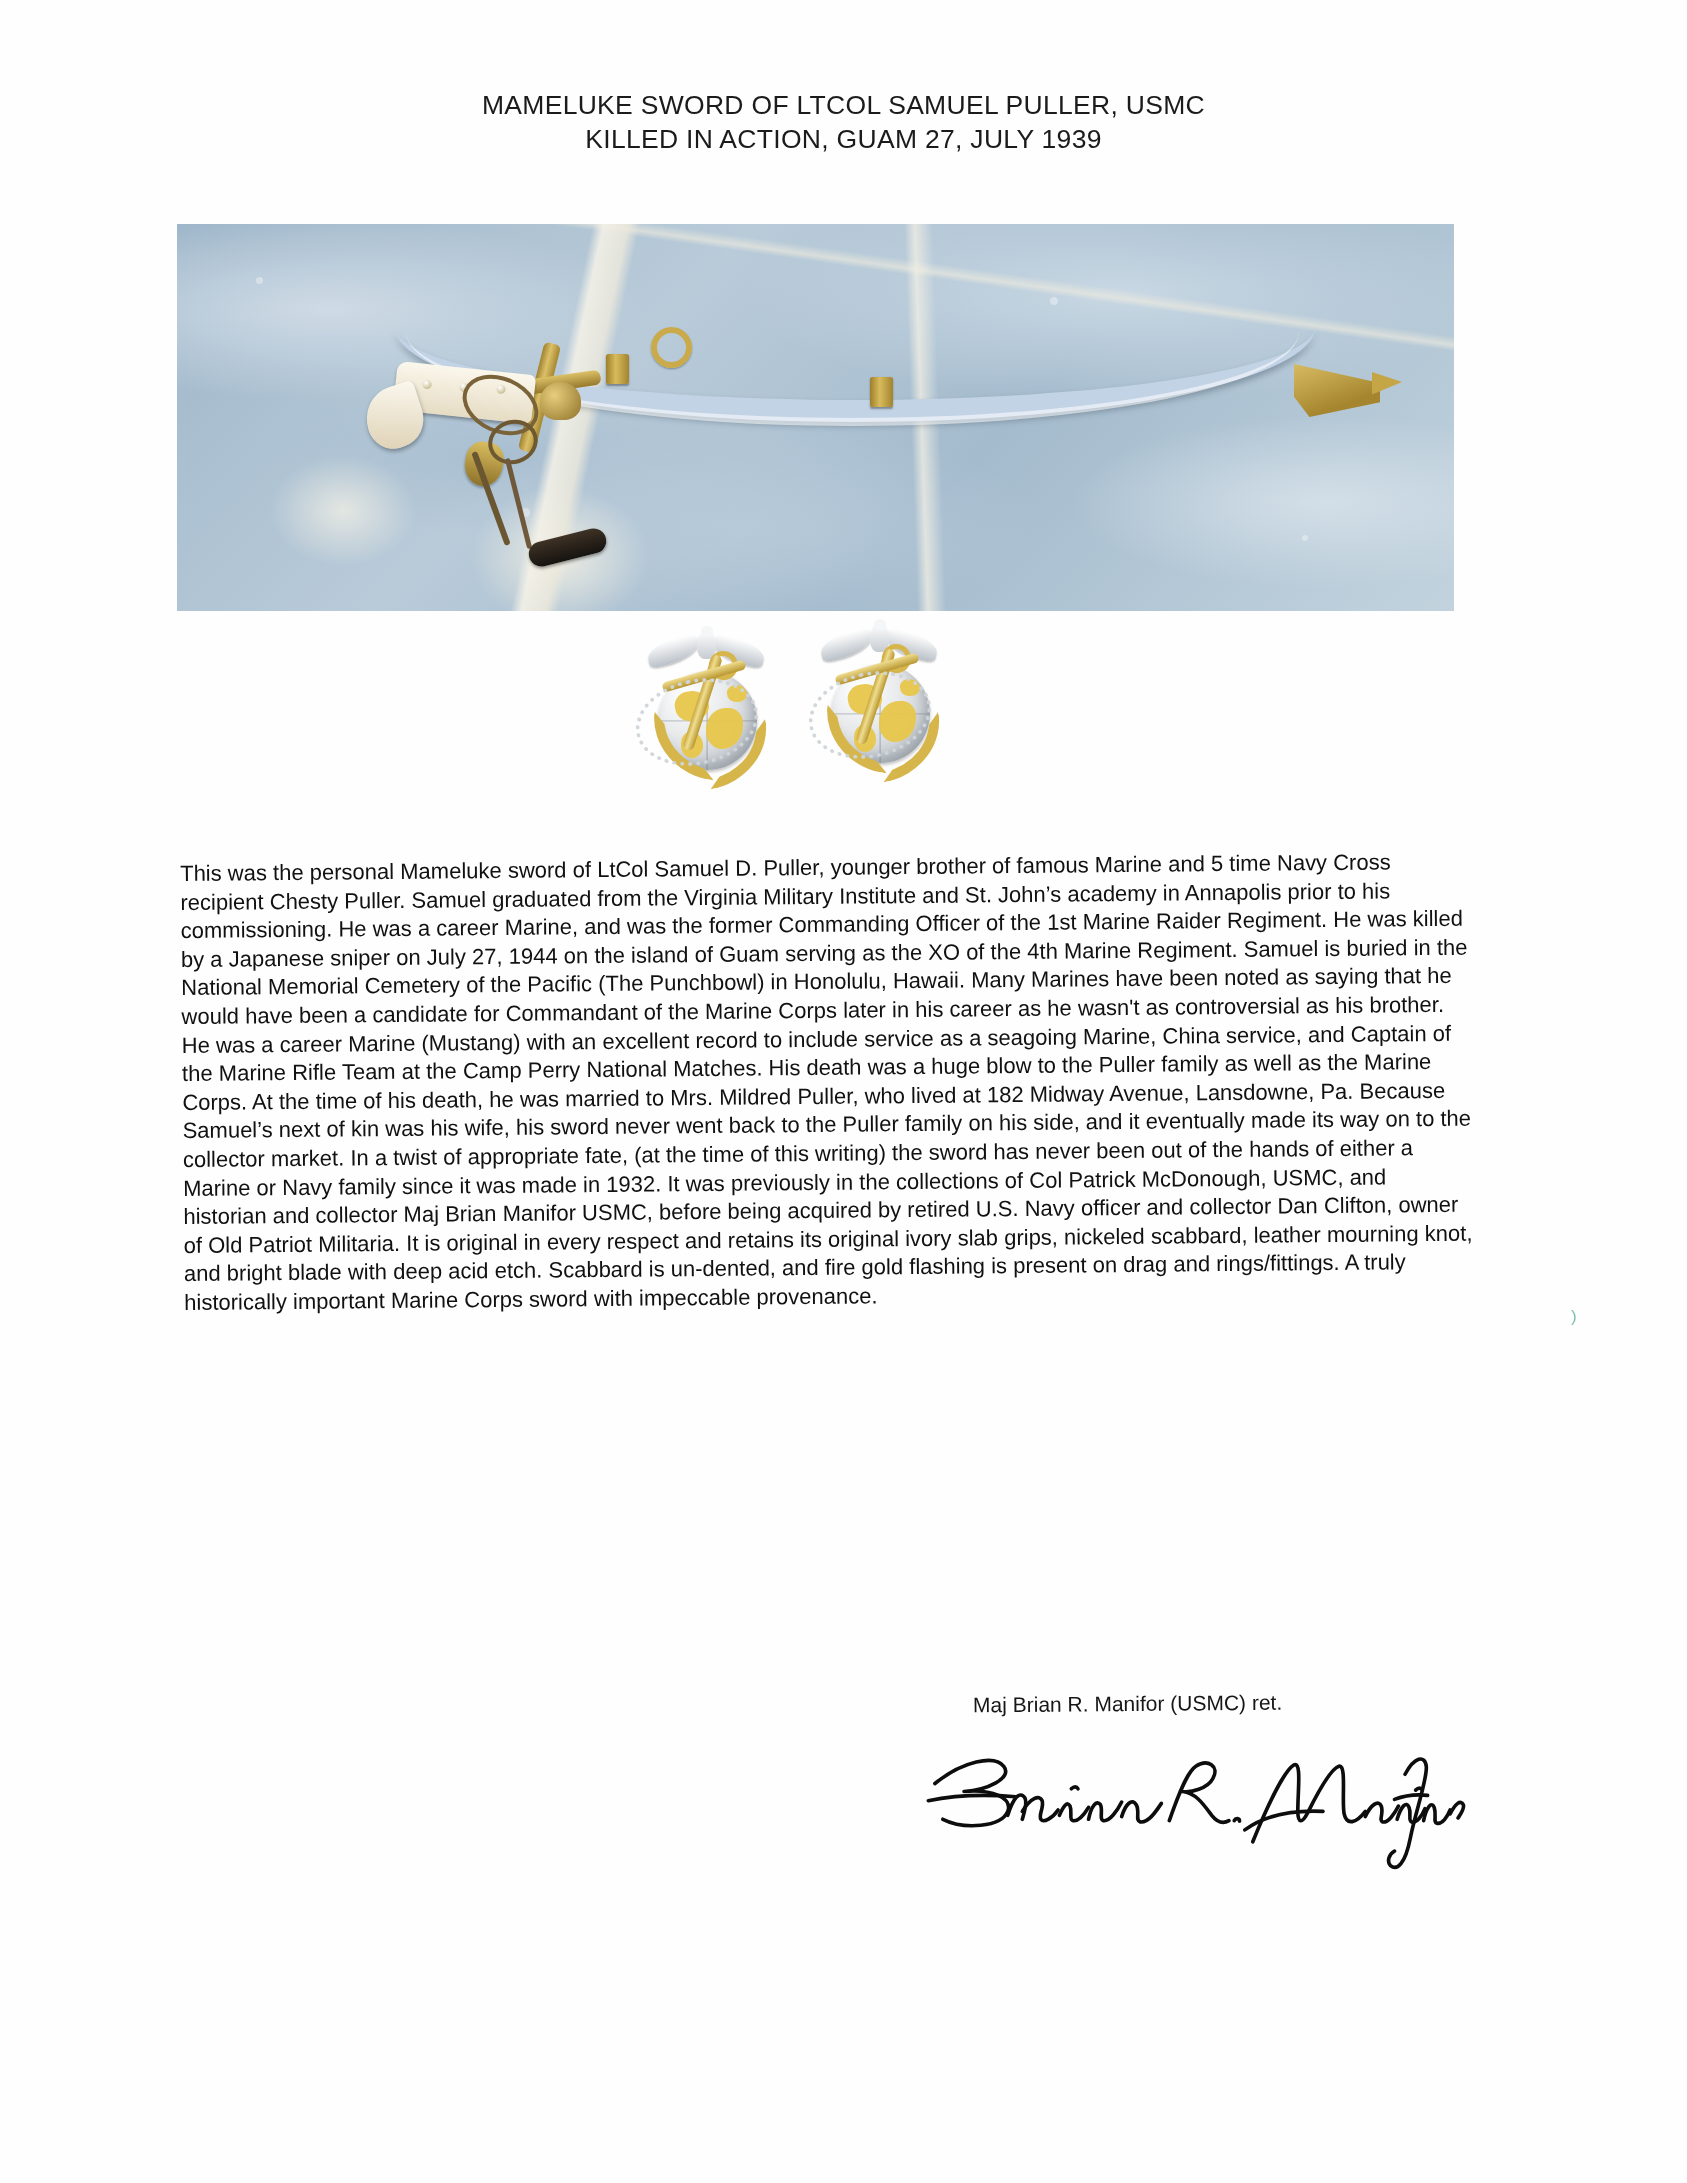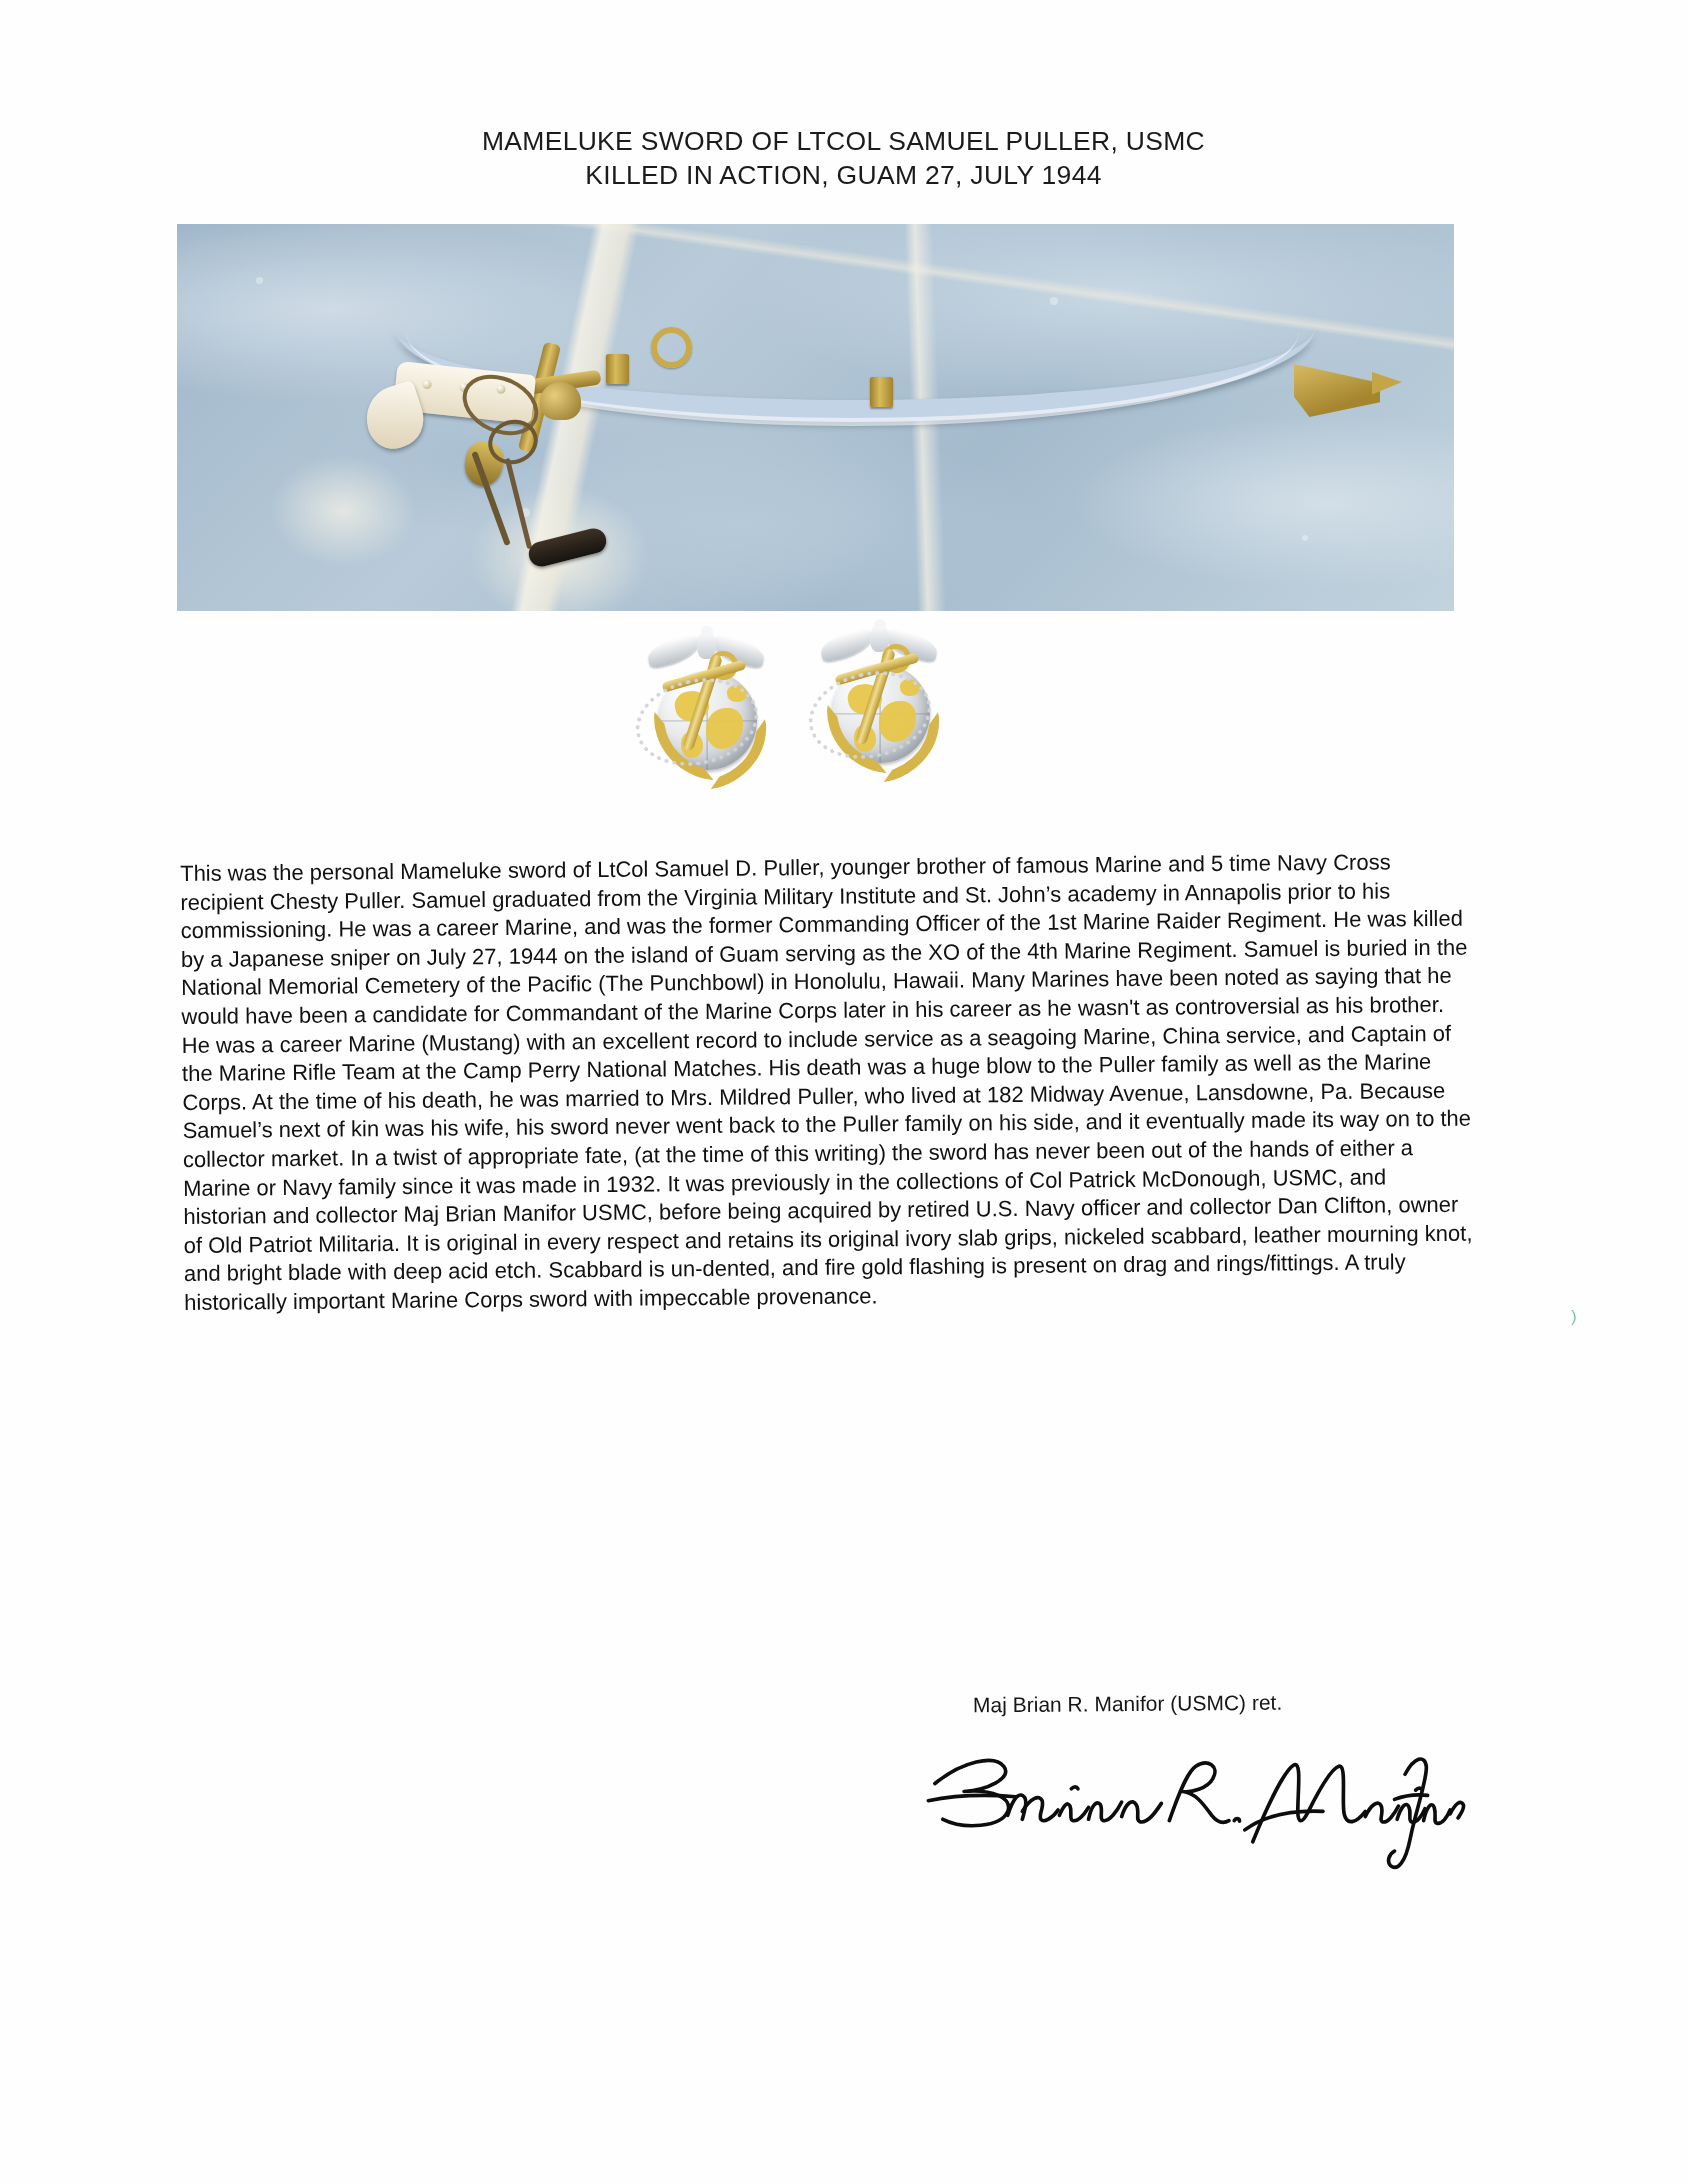--- a/index.html
+++ b/index.html
@@ -24,21 +24,20 @@
     background: #fefefe;
   }
 
   
   .title-block {
     position: absolute;
     left: 0;
     top: 89px;
     width: 1687px;
     text-align: center;
-    margin-top: 36px;
   }
   .title-line {
     font-size: 26.5px;
     letter-spacing: 0.3px;
     line-height: 1.28;
     color: #1b1b1b;
   }
 
   
   .photo {
@@ -412,21 +411,21 @@
     color: #7fbfb2;
   }
 </style>
 </head>
 <body>
 
 <div class="page">
 
   <div class="title-block">
     <div class="title-line">MAMELUKE SWORD OF LTCOL SAMUEL PULLER, USMC</div>
-    <div class="title-line">KILLED IN ACTION, GUAM 27, JULY 1944</div>
+    <div class="title-line">KILLED IN ACTION, GUAM 27, JULY 1939</div>
   </div>
 
   <div class="photo">
     <div class="stone"></div>
     <div class="stone-speck" style="left:79px;top:53px;width:6.6px;height:6.6px;"></div>
     <div class="stone-speck" style="left:344px;top:284px;width:9.3px;height:9.3px;"></div>
     <div class="stone-speck" style="left:873px;top:73px;width:8px;height:8px;"></div>
     <div class="stone-speck" style="left:1125px;top:311px;width:6px;height:6px;"></div>
 
     <div class="scab">

